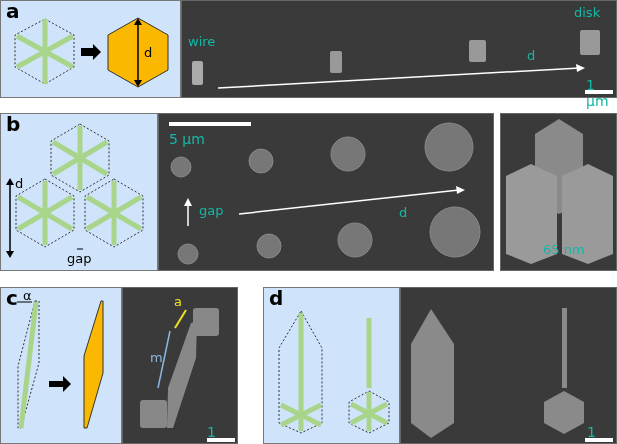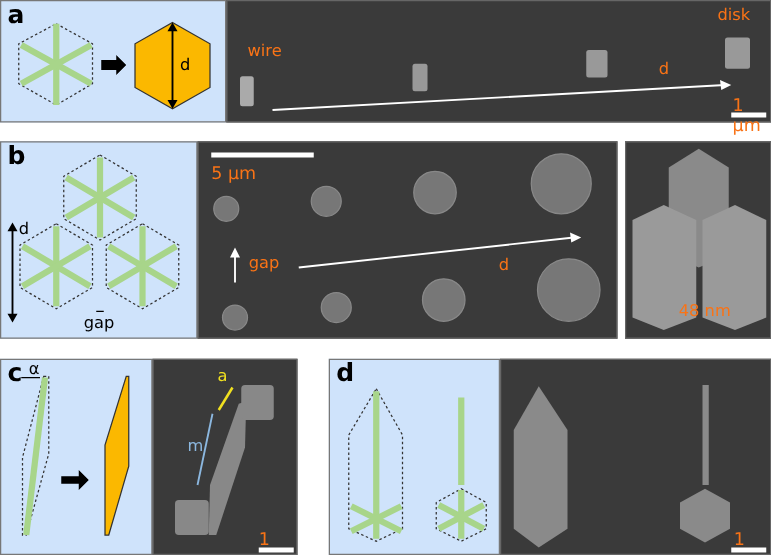--- a/index.html
+++ b/index.html
@@ -1,20 +1,20 @@
 <!DOCTYPE html>
 <html><head>
 <meta charset="utf-8">
 <style>
 body{margin:0;width:617px;height:444px;background:#fff;position:relative;font-family:"DejaVu Sans",sans-serif;overflow:hidden}
 .abs{position:absolute}
 .schem{background:#cfe3fb;border:1px solid #777;box-sizing:border-box}
 .sem{background:#3a3a3a;box-sizing:border-box;border:1px solid #666}
 .lbl{font-weight:bold;font-size:20px;color:#000;position:absolute;left:5px;top:-2px}
-.t{color:#f97316;font-size:13px;position:absolute}
+.t{color:#14b8a6;font-size:13px;position:absolute}
 .small{font-size:14px}
 .sb{position:absolute;height:4px;background:#fff}
 svg{position:absolute;left:0;top:0}
 </style>
 </head>
 <body>
 
 <div class="abs schem" style="left:0;top:0;width:181px;height:98px">
  <span class="lbl">a</span>
  <svg width="181" height="98">
@@ -27,21 +27,21 @@
   <line x1="16" y1="66" x2="72" y2="35" stroke="#a8d58a" stroke-width="5"></line>
   <polygon points="80,47 92,47 92,43 100,51 92,59 92,55 80,55" fill="#000"></polygon>
   <polygon points="137,17 167,34 167,69 137,86 107,69 107,34" fill="#fbb800" stroke="#333"></polygon>
   <line x1="137" y1="20" x2="137" y2="83" stroke="#000" stroke-width="1.5"></line>
   <polygon points="137,17 133,24 141,24" fill="#000"></polygon>
       <polygon points="137,86 133,79 141,79" fill="#000"></polygon>
  </svg>
  <span class="t" style="left:143px;top:44px;color:#000">d</span>
 </div>
 <div class="abs sem" style="left:181px;top:0;width:436px;height:98px">
- <span class="t" style="left:16px;top:33px">wire</span>
+ <span class="t" style="left:6px;top:33px">wire</span>
  <span class="t" style="left:392px;top:4px">disk</span>
  <span class="t" style="left:345px;top:47px">d</span>
  <svg width="436" height="98">
   <rect x="10" y="60" width="11" height="24" fill="#aaa" rx="2"></rect>
   <rect x="148" y="50" width="12" height="22" fill="#999" rx="2"></rect>
   <rect x="287" y="39" width="17" height="22" fill="#999" rx="2"></rect>
   <rect x="398" y="29" width="20" height="25" fill="#999" rx="2"></rect>
   <line x1="36" y1="87" x2="398" y2="67" stroke="#fff" stroke-width="1.5"></line>
   <polygon points="403,67 394,63 395,71" fill="#fff"></polygon>
  </svg>
@@ -97,21 +97,21 @@
  </svg>
  <span class="t" style="left:40px;top:89px">gap</span>
  <span class="t" style="left:240px;top:91px">d</span>
 </div>
 <div class="abs sem" style="left:500px;top:113px;width:117px;height:158px">
  <svg width="117" height="158">
   <polygon points="58,5 82,20 82,90 58,100 34,90 34,20" fill="#8a8a8a"></polygon>
   <polygon points="30,50 56,62 56,140 30,150 5,140 5,62" fill="#9a9a9a"></polygon>
   <polygon points="87,50 112,62 112,140 87,150 61,140 61,62" fill="#9a9a9a"></polygon>
  </svg>
- <span class="t" style="left:42px;top:128px">48 nm</span>
+ <span class="t" style="left:42px;top:128px">65 nm</span>
 </div>
 
 <div class="abs schem" style="left:0;top:287px;width:122px;height:157px">
  <span class="lbl">c</span>
  <svg width="122" height="157">
   <polygon points="34,13 38,13 38,75 20,140 17,140 17,78" fill="none" stroke="#333" stroke-dasharray="2,2"></polygon>
   <line x1="35" y1="14" x2="20" y2="140" stroke="#a8d58a" stroke-width="5"></line>
   <line x1="16" y1="14" x2="31" y2="14" stroke="#000"></line>
   <polygon points="48,93 62,93 62,88 70,96 62,104 62,99 48,99" fill="#000"></polygon>
   <polygon points="100,13 102,13 102,85 86,140 83,140 83,68" fill="#fbb800" stroke="#333"></polygon>

